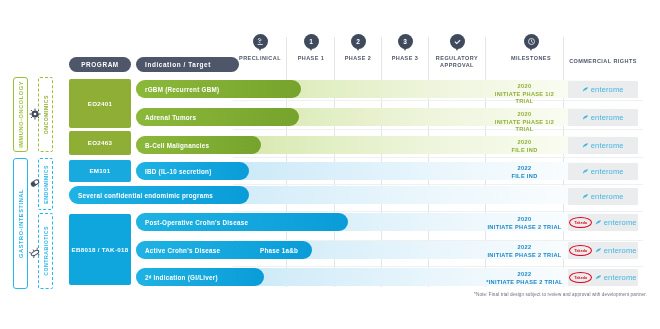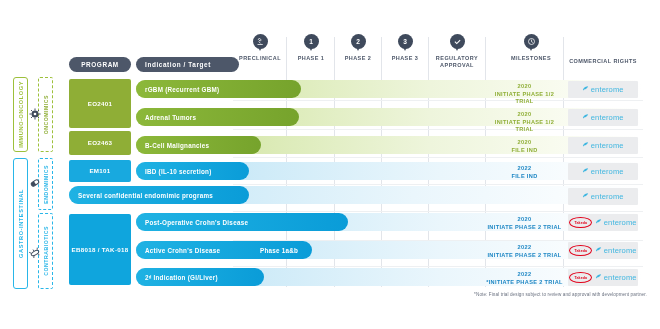--- a/index.html
+++ b/index.html
@@ -66,21 +66,21 @@
             white-space:nowrap;z-index:3;}
 
   
   .msbox{position:absolute;text-align:center;line-height:7.5px;}
   .msbox .yr{font-size:5.6px;font-weight:bold;letter-spacing:.35px;}
   .msbox .tx{font-size:5.6px;font-weight:bold;letter-spacing:.35px;}
 
   
   .crbox{position:absolute;background:#ebecee;border-radius:1px;
          display:flex;align-items:center;justify-content:center;gap:3px;}
-  .ent{display:flex;gap:1.5px;}
+  .ent{display:flex;align-items:center;gap:1.5px;}
   .ent .word{font-size:7.6px;color:#3fb6e0;letter-spacing:.1px;}
   .takeda{width:21px;height:9px;border:1px solid #e2001a;border-radius:50%;
           display:flex;align-items:center;justify-content:center;}
   .takeda .t{font-size:3.6px;color:#e2001a;font-weight:bold;letter-spacing:.1px;}
 
   .footnote{position:absolute;font-size:4.6px;color:#6b7280;letter-spacing:.1px;}
 </style>
 </head>
 <body>
 

